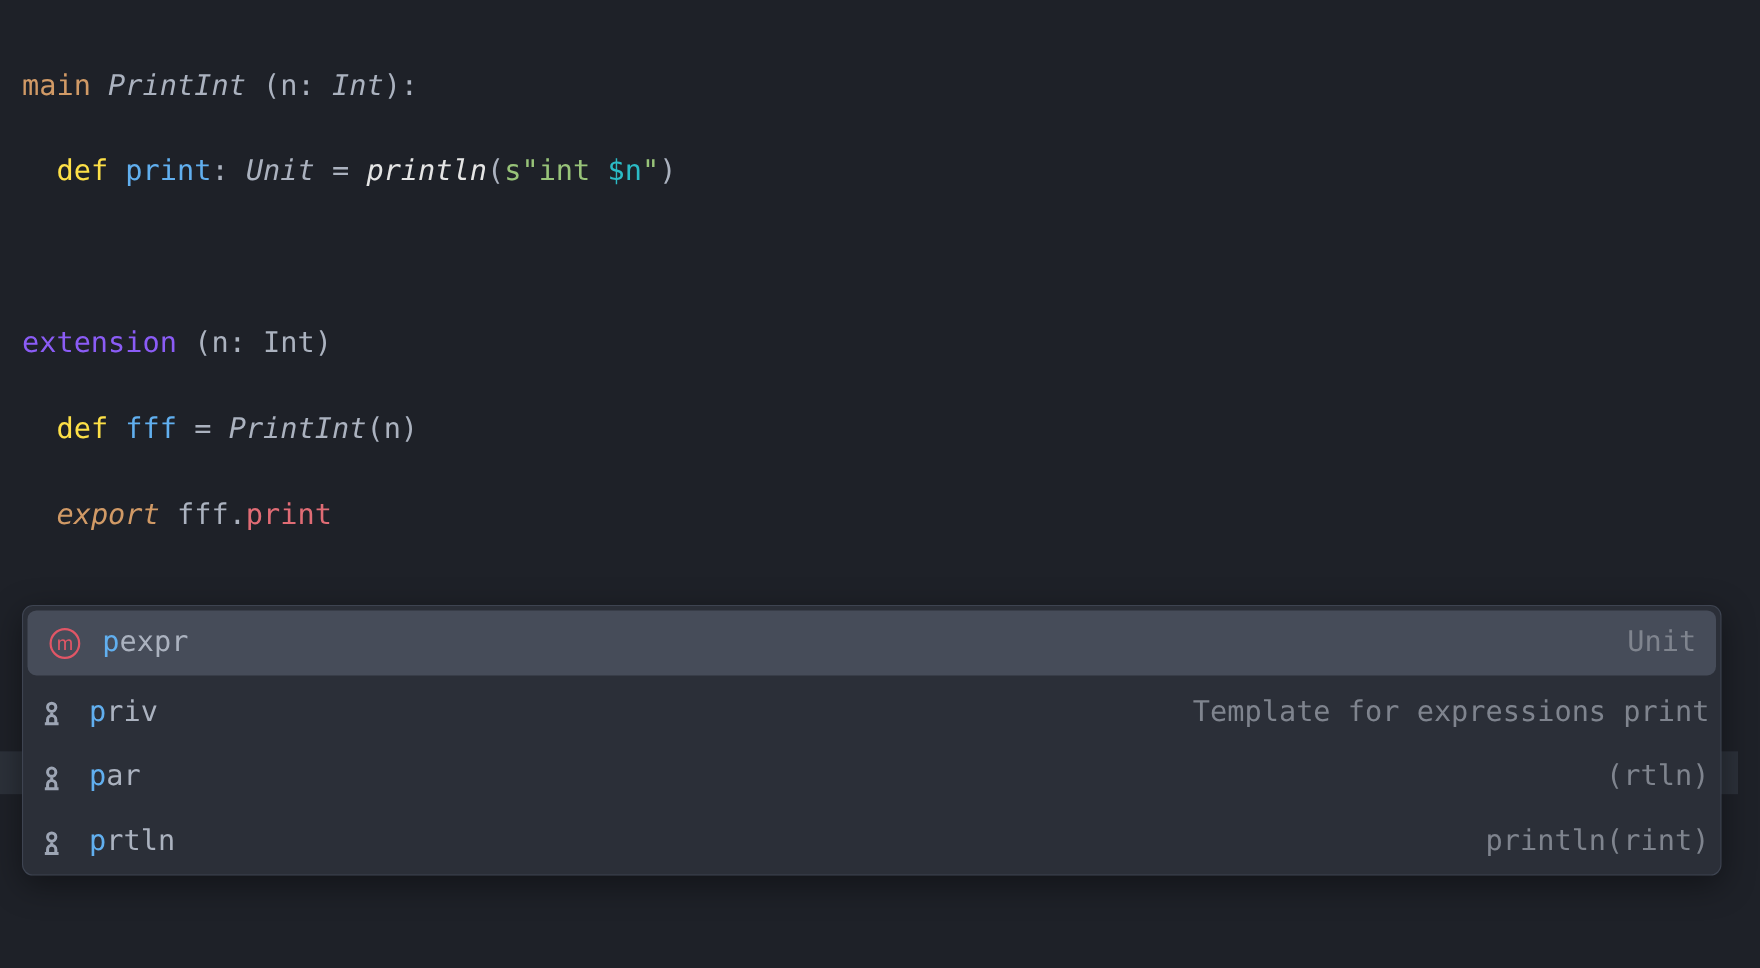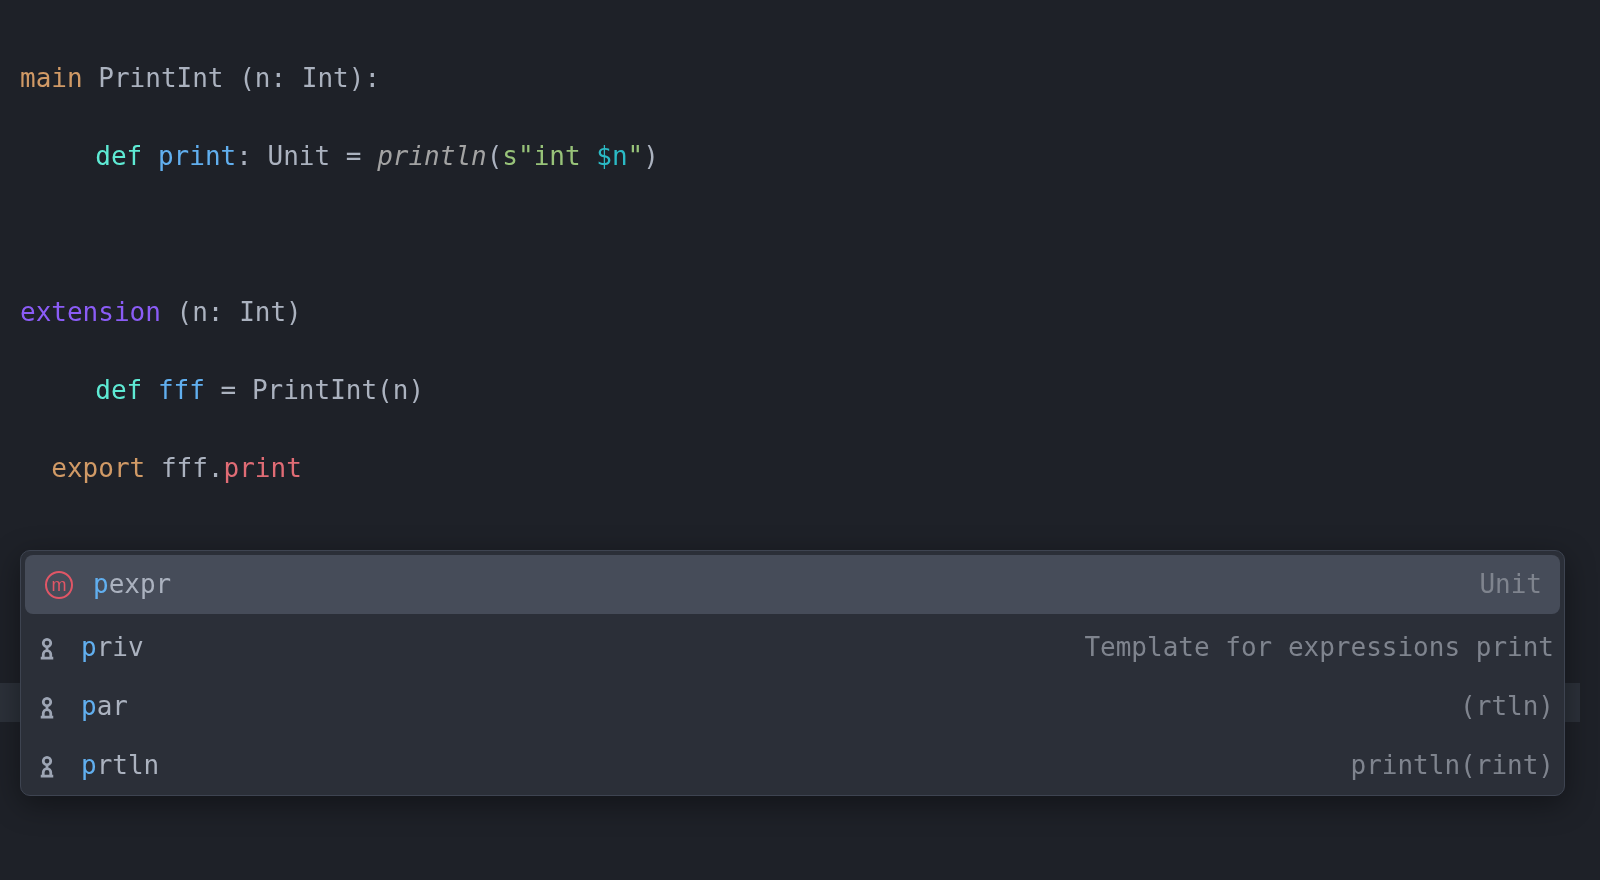--- a/index.html
+++ b/index.html
@@ -16,27 +16,27 @@
       overflow: hidden;
       width: 1600px;
       height: 880px;
       position: relative;
     }
     .editor {
       padding: 20px 0 0 20px;
       white-space: pre;
     }
     .kw-class { color: #d19a66; }
-    .kw-def { color: #5eead4; margin-left: 44px; }
+    .kw-def { color: #fde047; }
     .kw-extension { color: #8b5cf6; }
-    .kw-export { color: #d19a66; }
+    .kw-export { color: #d19a66; font-style: italic; }
     .kw-annotation { color: #c678dd; }
-    .typename { color: #abb2bf; }
+    .typename { color: #abb2bf; font-style: italic; }
     .method-name { color: #61afef; }
-    .method-call { color: #a3a3a3; font-style: italic; }
+    .method-call { color: #e5e5e5; font-style: italic; }
     .ident { color: #abb2bf; }
     .punct { color: #abb2bf; }
     .string { color: #98c379; }
     .string-prefix { color: #98c379; }
     .interp { color: #2bbac5; }
     .number { color: #2bbac5; }
     .field { color: #e06c75; }
     
     .cursor-line {
       background: #2c313a;

